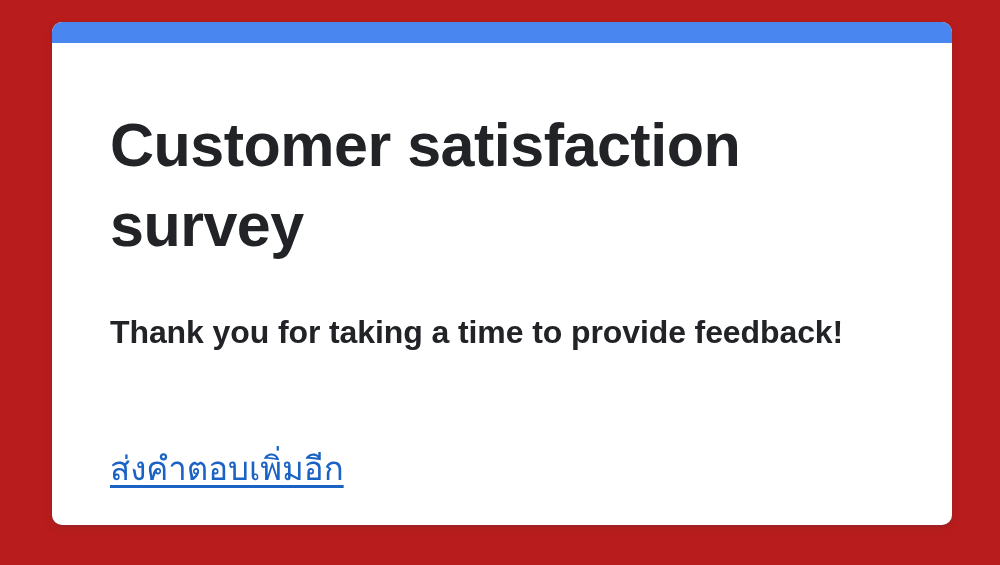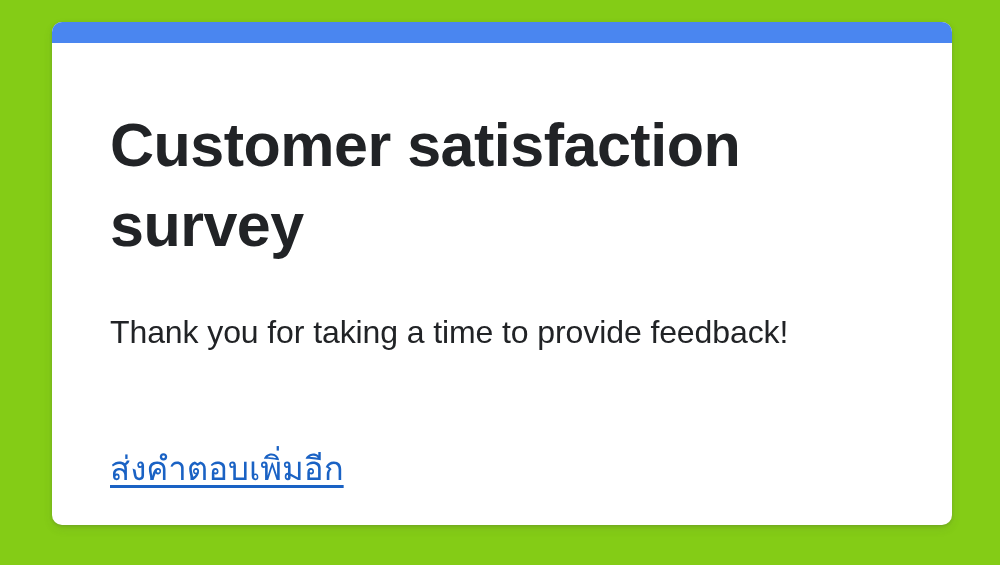--- a/index.html
+++ b/index.html
@@ -12,21 +12,21 @@
     height: 565px;
     background: #e0e8fb;
     font-family: "Liberation Sans", sans-serif;
     overflow: hidden;
   }
 
   .page {
     position: relative;
     width: 1000px;
     height: 565px;
-    background: #84cc16;
+    background: #b91c1c;
   }
 
   
   .form-card {
     position: absolute;
     left: 52px;
     top: 22px;
     width: 900px;
     height: 503px;
     background: #ffffff;
@@ -62,21 +62,21 @@
     line-height: 80px;
     letter-spacing: -0.5px;
     color: #212326;
     max-width: 790px;
   }
 
   .form-subtitle {
     margin: 0;
     padding-top: 46px;
     font-size: 32px;
-    font-weight: normal;
+    font-weight: bold;
     line-height: 42px;
     color: #212326;
     letter-spacing: -0.1px;
   }
 
   .submit-again-row {
     padding-top: 60px;
   }
 
   .submit-again-link {

